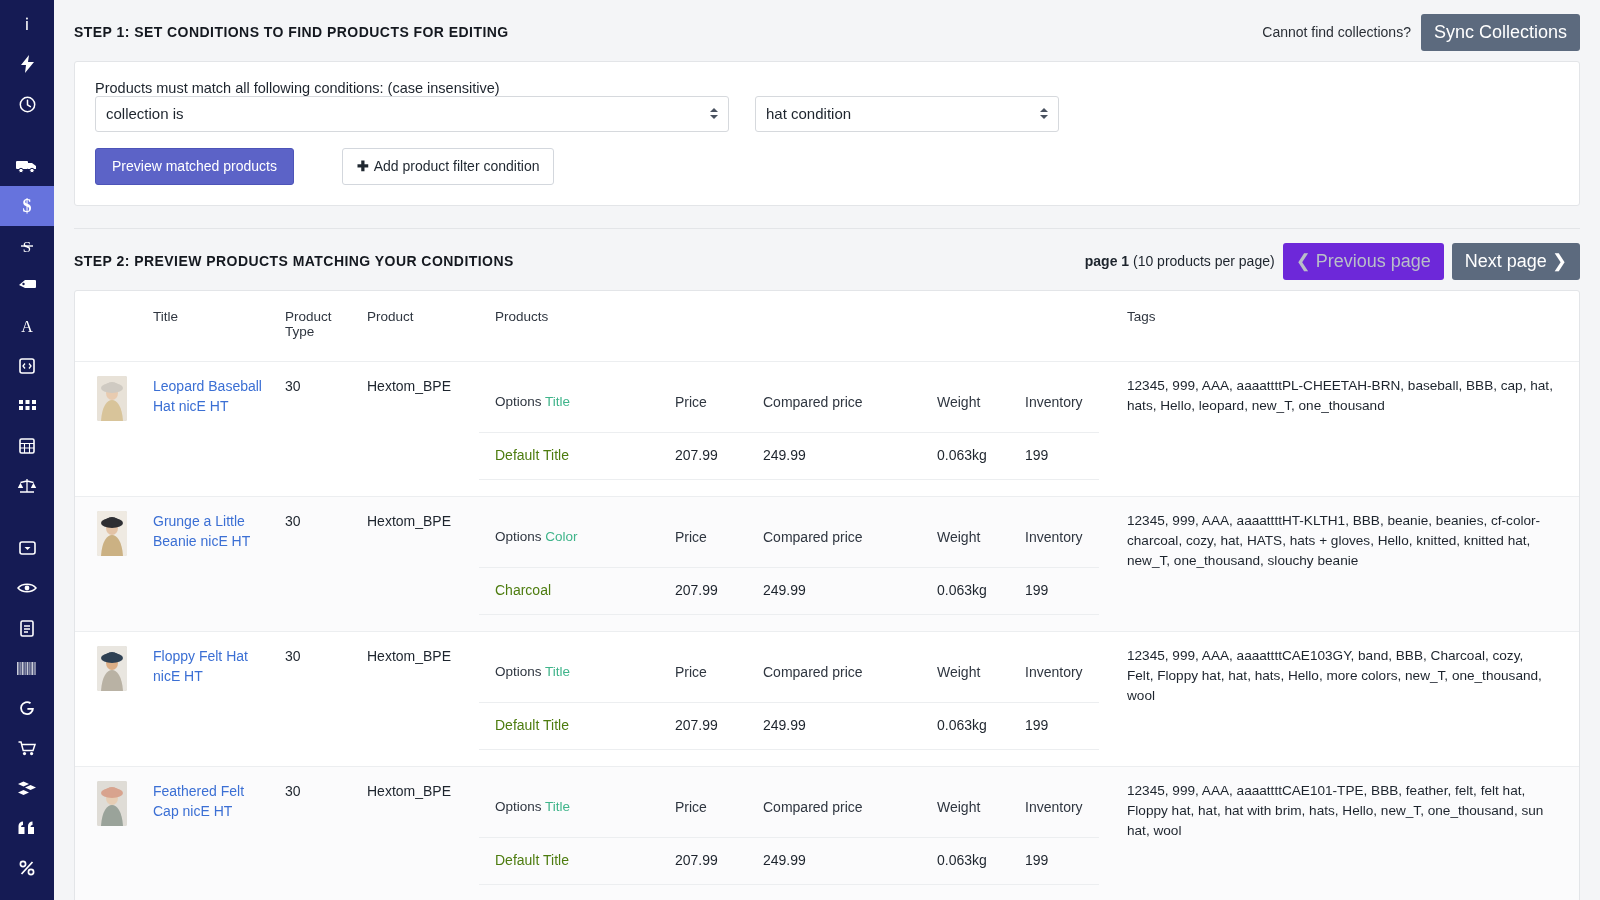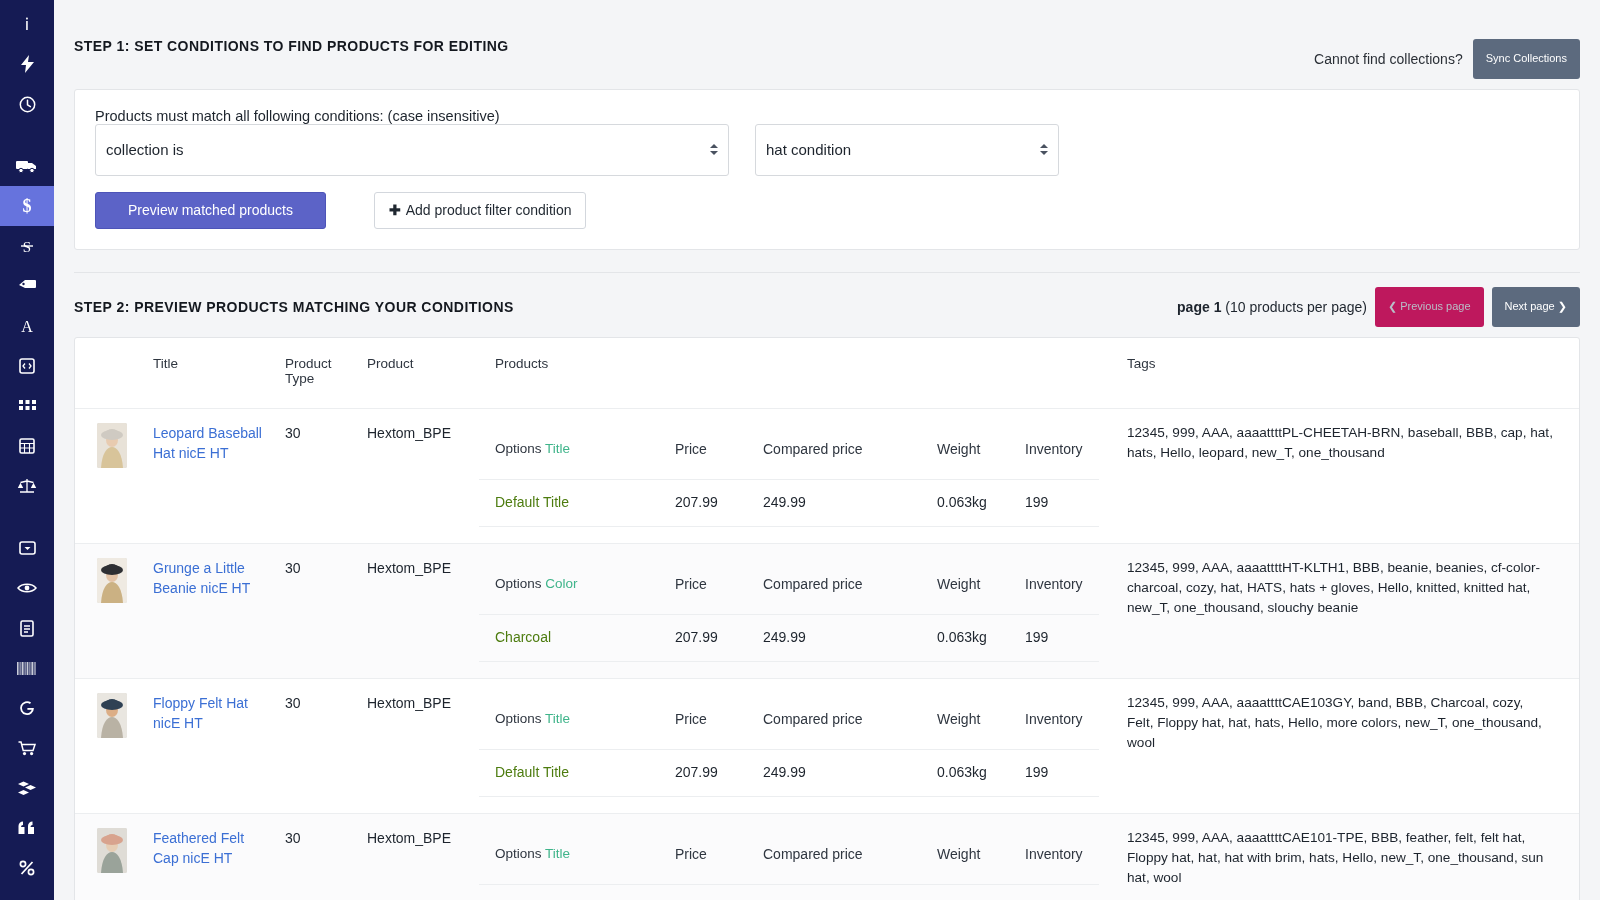--- a/index.html
+++ b/index.html
@@ -49,54 +49,54 @@
     display: flex; align-items: center; justify-content: space-between;
     padding: 14px 20px 10px 20px;
   }
   .sec-title {
     font-size: 14px;
     font-weight: 700;
     letter-spacing: .45px;
     color: #14181f;
     text-transform: uppercase;
   }
-  .sec-right { display: flex; align-items: center; gap: 10px; margin-top: 25px; }
+  .sec-right { display: flex; align-items: center; gap: 10px; }
   .muted-q { font-size: 14px; color: #2a2f36; }
 
   .btn {
     border: 1px solid transparent;
     border-radius: 3px;
-    font-size: 11px;
-    padding: 12px 12px;
+    font-size: 18px;
+    padding: 6px 12px;
     cursor: pointer;
     font-family: "Liberation Sans", sans-serif;
     line-height: 1.25;
   }
   .btn-slate { background: #5c6a7e; color: #fff; }
-  .btn-ghost { background: #be185d; color: #b9bfc8; }
-  .btn-indigo { background: #5c63c7; color: #fff; border-color:#4d54b8; padding: 9px 32px; font-size:14px;}
+  .btn-ghost { background: #6d28d9; color: #b9bfc8; }
+  .btn-indigo { background: #5c63c7; color: #fff; border-color:#4d54b8; padding: 9px 16px; font-size:14px;}
   .btn-white { background: #fff; color: #1f2730; border-color: #d3d7dd; padding: 9px 14px; font-size:14px;margin-left:40px;}
 
   .panel {
     background: #ffffff;
     border: 1px solid #e3e5e8;
     border-radius: 3px;
     margin: 0 20px;
   }
   .panel-pad { padding: 18px 20px 20px 20px; }
 
   .cond-label { font-size: 14.5px; color: #1d242d; }
 
   .cond-row { display: flex; gap: 26px; margin-bottom: 16px; }
   .select {
     position: relative;
     background: #fff;
     border: 1px solid #d6d9dd;
     border-radius: 3px;
-    height: 52px;
+    height: 36px;
     display: flex; align-items: center;
     padding: 0 30px 0 10px;
     font-size: 15px;
     color: #1d242d;
     cursor: pointer;
   }
   .select.w1 { width: 634px; }
   .select.w2 { width: 304px; }
   .select .caret {
     position: absolute; right: 10px; top: 50%;

